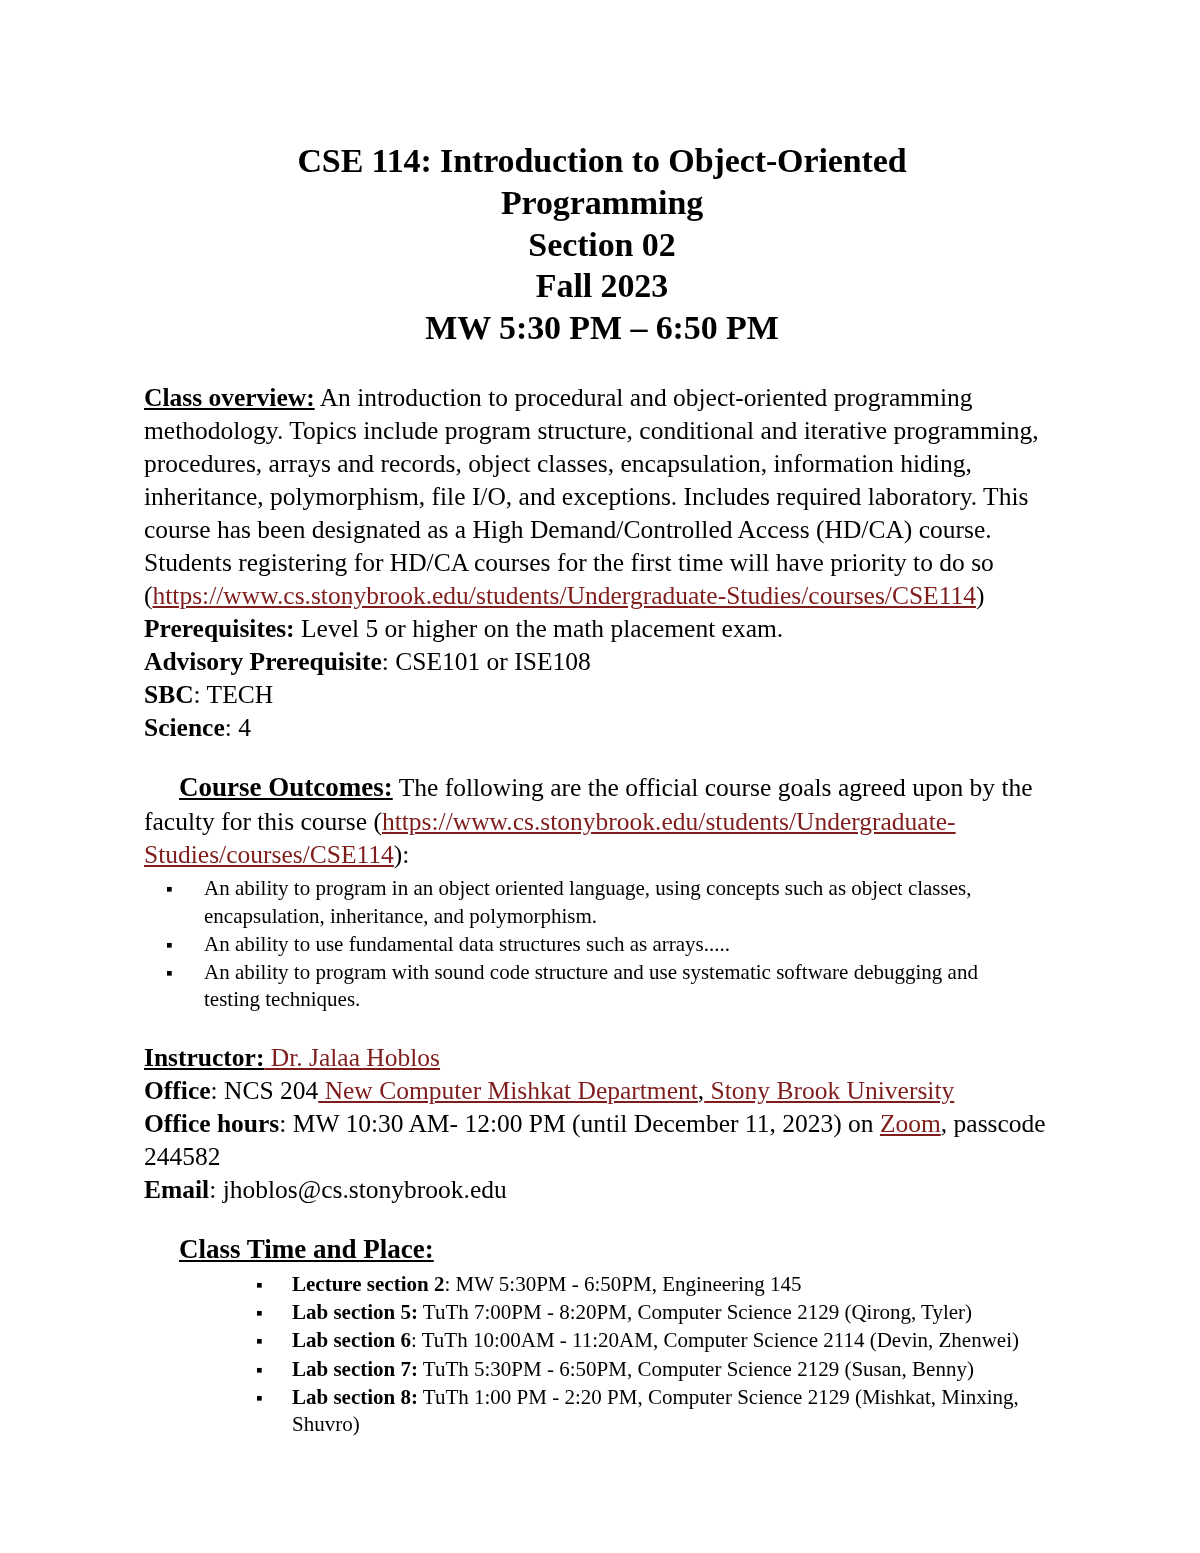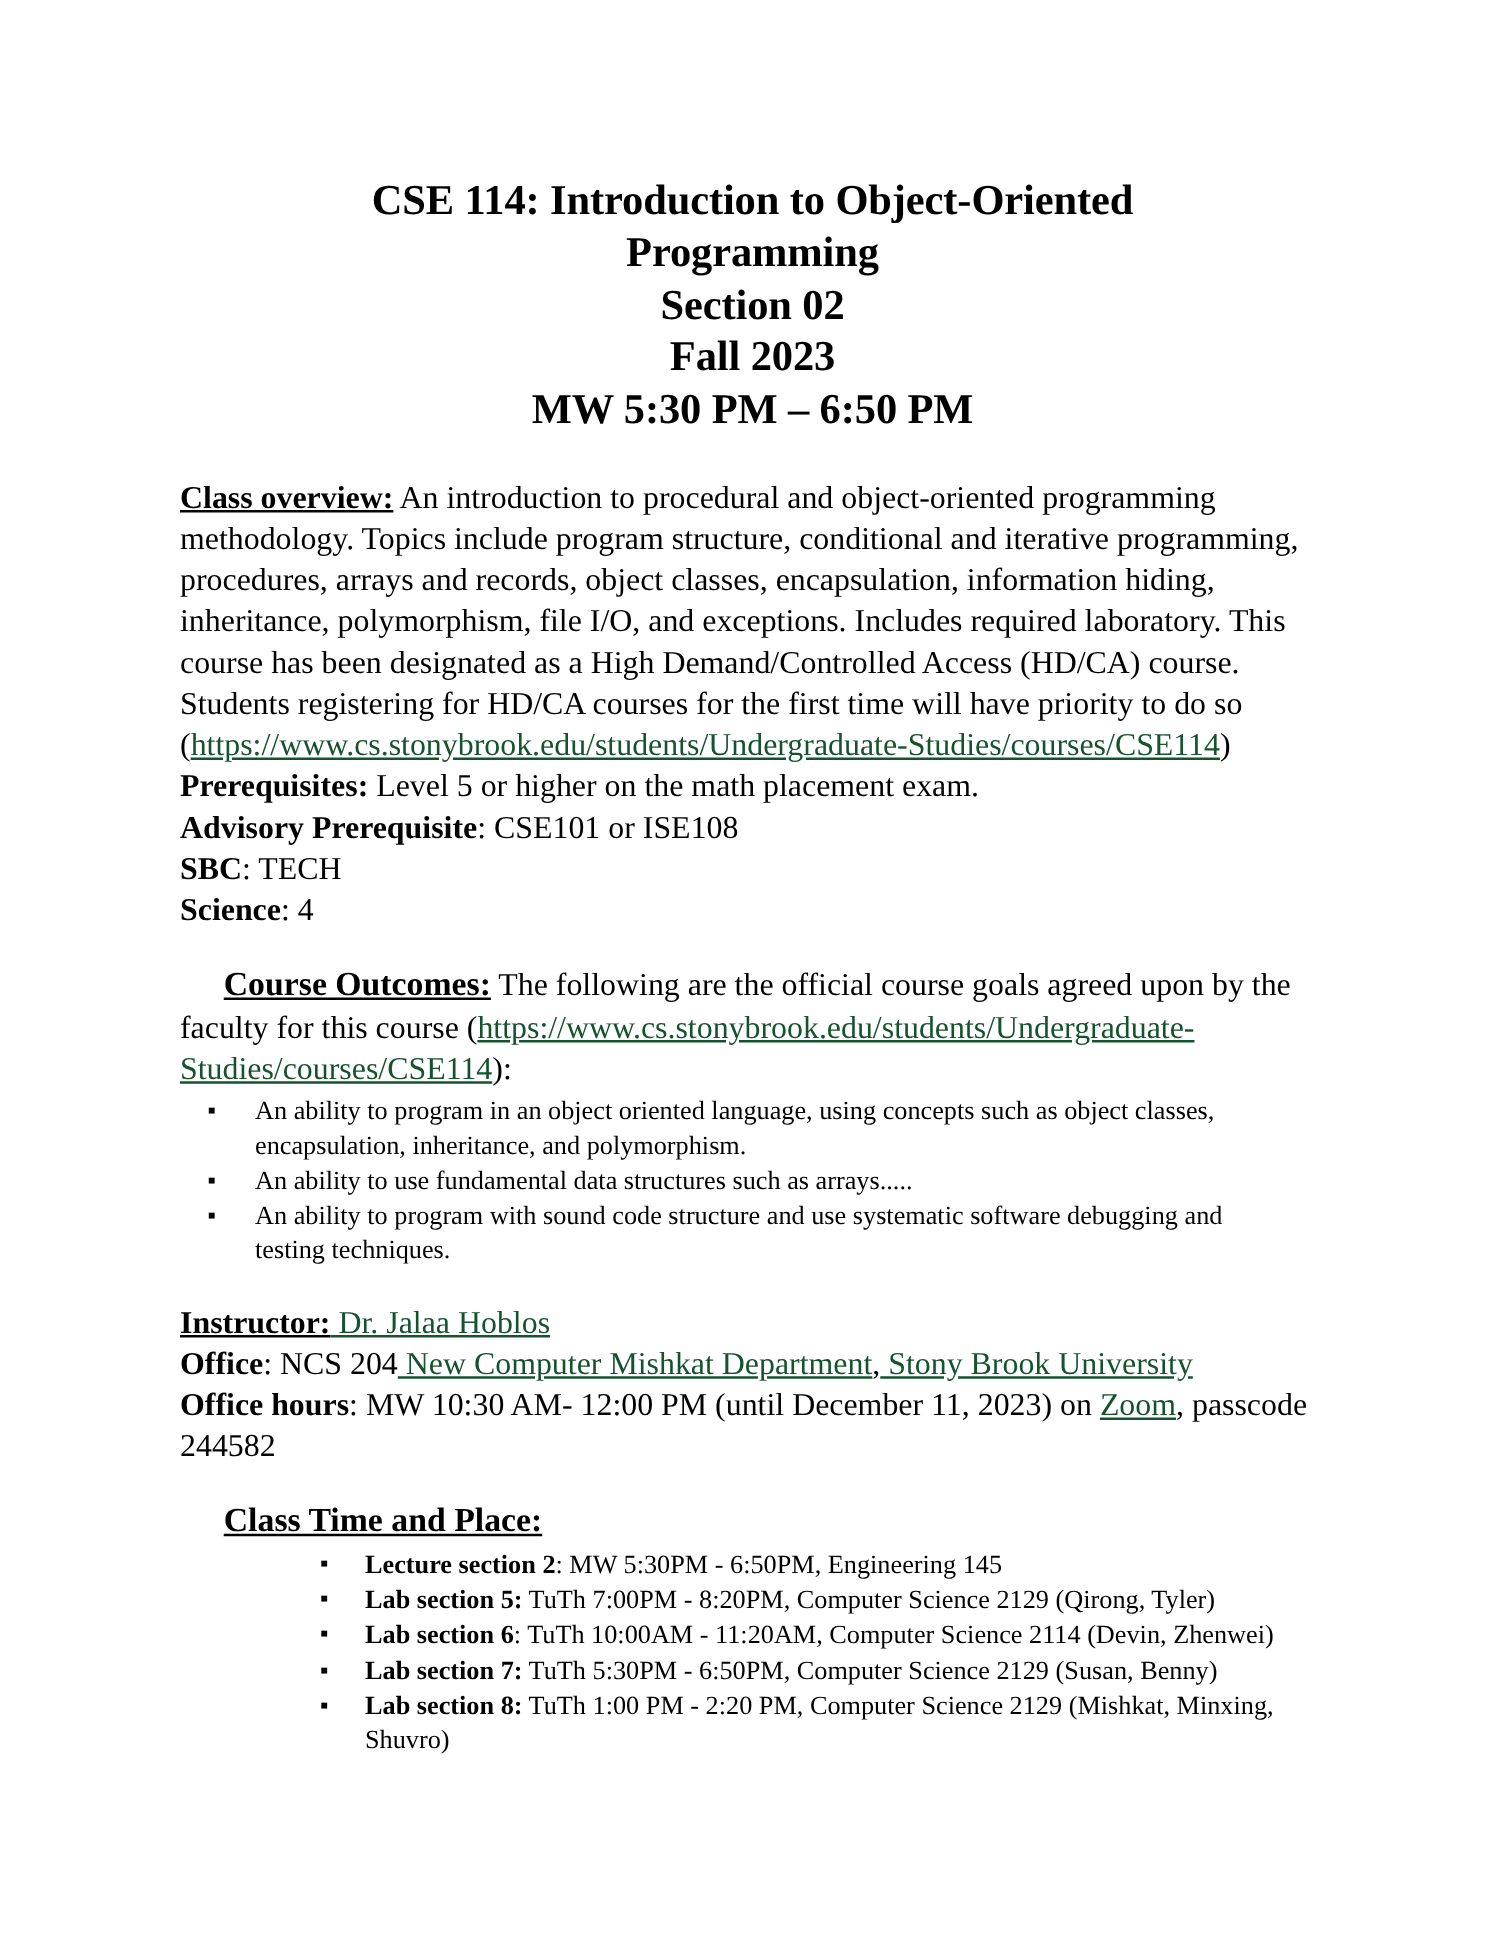--- a/index.html
+++ b/index.html
@@ -48,21 +48,21 @@
     font-weight: bold;
     text-decoration: underline;
   }
   .heading-lg {
     font-weight: bold;
     text-decoration: underline;
     font-size: 27px;
     margin-left: 35px;
   }
   a, .link {
-    color: #14532d;
+    color: #7f1d1d;
     text-decoration: underline;
   }
   .para {
     margin: 0;
     font-size: 25.5px;
     line-height: 1.295;
   }
   .lines .ln {
     display: block;
     font-size: 25.5px;
@@ -139,20 +139,21 @@
     <li>An ability to use fundamental data structures such as arrays.....</li>
     <li>An ability to program with sound code structure and use systematic software debugging and testing techniques.</li>
   </ul>
 
   <div class="section-gap"></div>
 
   <div class="lines">
     <span class="ln"><span class="u-head">Instructor:</span><a href="#" class="link"> Dr. Jalaa Hoblos</a></span>
     <span class="ln"><span class="b">Office</span><span>: NCS 204</span><a href="#" class="link"> New Computer Mishkat Department</a><span>,</span><a href="#" class="link"> Stony Brook University</a></span>
     <span class="ln"><span class="b">Office hours</span><span>: MW 10:30 AM- 12:00 PM (until December 11, 2023) on </span><a href="#" class="link">Zoom</a><span>, passcode 244582</span></span>
+    <span class="ln"><span class="b">Email</span><span>: jhoblos@cs.stonybrook.edu</span></span>
   </div>
 
   <div class="section-gap"></div>
 
   <p class="para heading-block"><span class="u-head heading-lg">Class Time and Place:</span></p>
 
   <ul class="sq schedule">
     <li><span class="b">Lecture section 2</span><span>: MW 5:30PM - 6:50PM, Engineering 145</span></li>
     <li><span class="b">Lab section 5:</span><span> TuTh 7:00PM - 8:20PM, Computer Science 2129 (Qirong, Tyler)</span></li>
     <li><span class="b">Lab section 6</span><span>: TuTh 10:00AM - 11:20AM, Computer Science 2114 (Devin, Zhenwei)</span></li>

